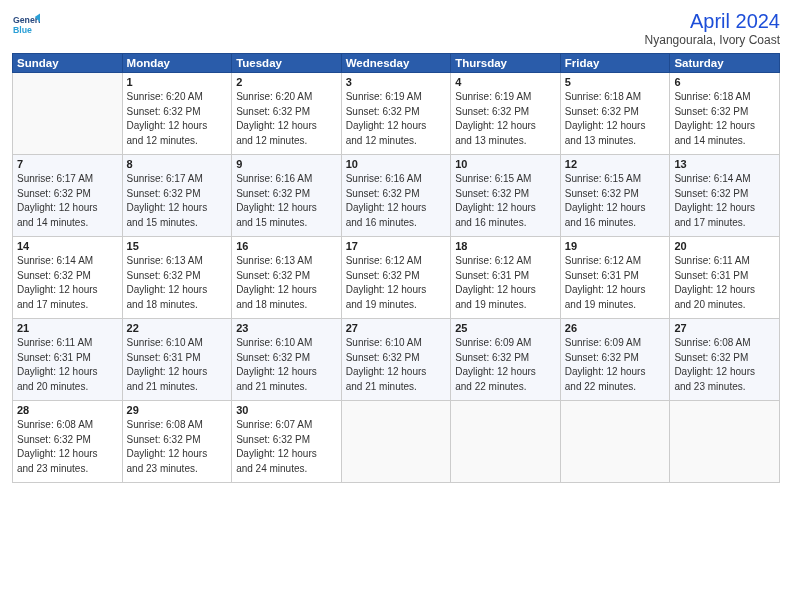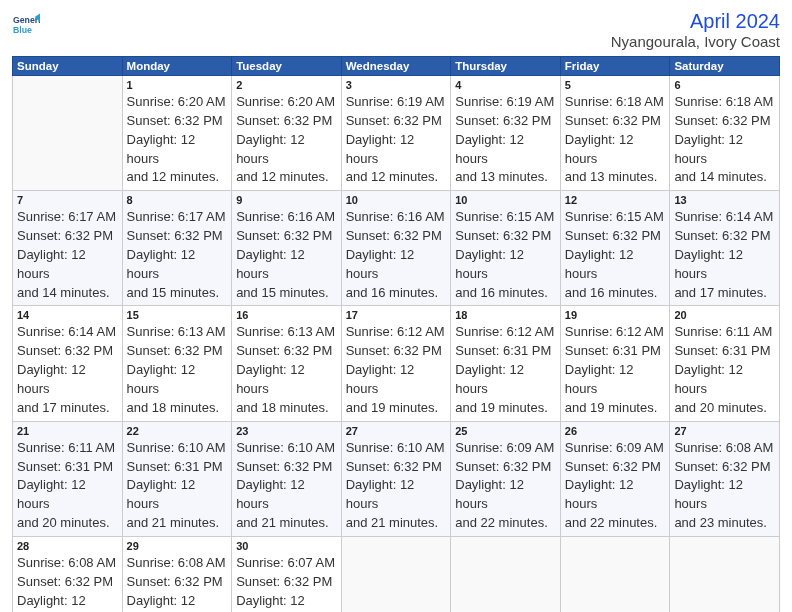--- a/index.html
+++ b/index.html
@@ -33,21 +33,21 @@
     }
     .title-area {
       text-align: right;
     }
     .month-title {
       font-size: 20px;
       font-weight: normal;
       color: #1d4ed8;
     }
     .subtitle {
-      font-size: 15px;
+      font-size: 12px;
       color: #444;
     }
     table {
       width: 100%;
       border-collapse: collapse;
       table-layout: fixed;
     }
     thead tr th {
       background: #2a5caa;
       color: #fff;
@@ -68,21 +68,21 @@
     }
     tbody tr:nth-child(even) td {
       background: #f5f7fc;
     }
     .day-num {
       font-size: 11px;
       font-weight: bold;
       margin-bottom: 2px;
     }
     .day-detail {
-      font-size: 13px;
+      font-size: 10px;
       line-height: 1.45;
       color: #333;
     }
     td.empty {
       background: #f9f9f9;
     }
   </style>
 </head>
 <body>
 

